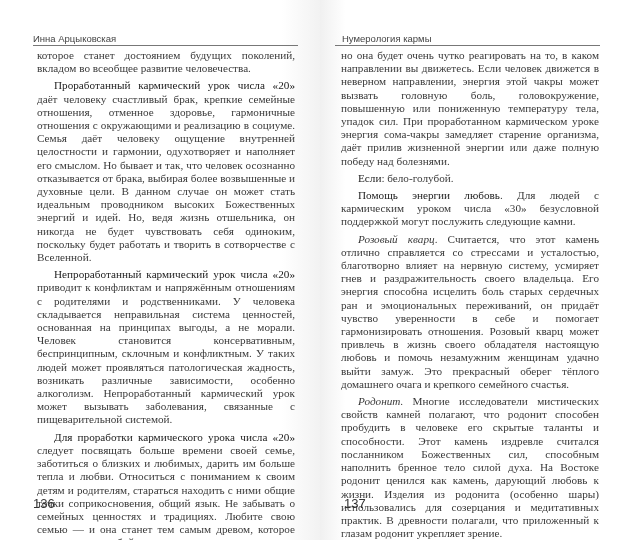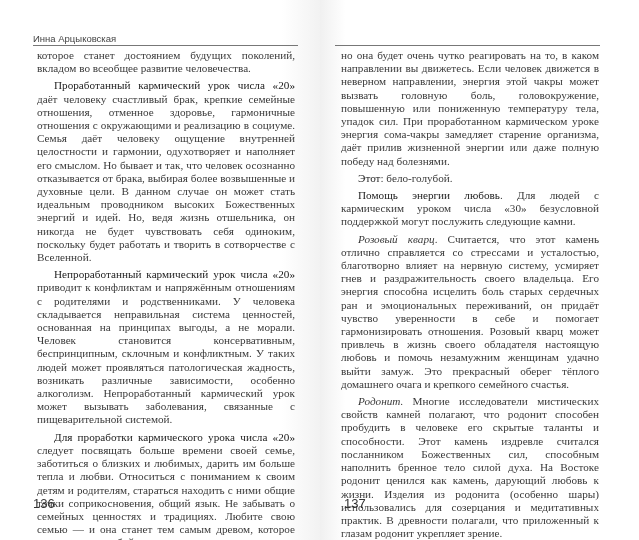--- a/index.html
+++ b/index.html
@@ -58,24 +58,25 @@
       <p class="noindent"><span>которое станет достоянием будущих поколений, вкладом во всеобщее развитие человечества.</span></p>
       <p><b>Проработанный кармический урок числа «20»</b><span> даёт человеку счастливый брак, крепкие семейные отношения, отменное здоровье, гармоничные отношения с окружающими и реализацию в социуме. Семья даёт человеку ощущение внутренней целостности и гармонии, одухотворяет и наполняет его смыслом. Но бывает и так, что человек осознанно отказывается от брака, выбирая более возвышенные и духовные цели. В данном случае он может стать идеальным проводником высоких Божественных энергий и идей. Но, ведя жизнь отшельника, он никогда не будет чувствовать себя одиноким, поскольку будет работать и творить в сотворчестве с Вселенной.</span></p>
       <p><b>Непроработанный кармический урок числа «20»</b><span> приводит к конфликтам и напряжённым отношениям с родителями и родственниками. У человека складывается неправильная система ценностей, основанная на принципах выгоды, а не морали. Человек становится консервативным, беспринципным, склочным и конфликтным. У таких людей может проявляться патологическая жадность, возникать различные зависимости, особенно алкоголизм. Непроработанный кармический урок может вызывать заболевания, связанные с пищеварительной системой.</span></p>
       <p><b>Для проработки кармического урока числа «20»</b><span> следует посвящать больше времени своей семье, заботиться о близких и любимых, дарить им больше тепла и любви. Относиться с пониманием к своим детям и родителям, стараться находить с ними общие точки соприкосновения, общий язык. Не забывать о семейных ценностях и традициях. Любите свою семью — и она станет тем самым древом, которое укроет вас от любой непогоды.</span></p>
 
     </div>
     <div class="folio">136</div>
   </div>
 
   <div class="page right">
+    <div class="running-head">Нумерология кармы</div>
     <div class="rule"></div>
     <div class="body-text">
       <p class="noindent"><span>но она будет очень чутко реагировать на то, в каком направлении вы движетесь. Если человек движется в неверном направлении, энергия этой чакры может вызвать головную боль, головокружение, повышенную или пониженную температуру тела, упадок сил. При проработанном кармическом уроке энергия сома-чакры замедляет старение организма, даёт прилив жизненной энергии или даже полную победу над болезнями.</span></p>
-      <p><b>Этот</b><span>: бело-голубой.</span></p>
+      <p><b>Если</b><span>: бело-голубой.</span></p>
       <p><b>Помощь энергии любовь</b><span>. Для людей с кармическим уроком числа «30» безусловной поддержкой могут послужить следующие камни.</span></p>
       <p><i>Розовый кварц</i><span>. Считается, что этот камень отлично справляется со стрессами и усталостью, благотворно влияет на нервную систему, усмиряет гнев и раздражительность своего владельца. Его энергия способна исцелить боль старых сердечных ран и эмоциональных переживаний, он придаёт чувство уверенности в себе и помогает гармонизировать отношения. Розовый кварц может привлечь в жизнь своего обладателя настоящую любовь и помочь незамужним женщинам удачно выйти замуж. Это прекрасный оберег тёплого домашнего очага и крепкого семейного счастья.</span></p>
       <p><i>Родонит</i><span>. Многие исследователи мистических свойств камней полагают, что родонит способен пробудить в человеке его скрытые таланты и способности. Этот камень издревле считался посланником Божественных сил, способным наполнить бренное тело силой духа. На Востоке родонит ценился как камень, дарующий любовь к жизни. Изделия из родонита (особенно шары) использовались для созерцания и медитативных практик. В древности полагали, что приложенный к глазам родонит укрепляет зрение.</span></p>
 
     </div>
     <div class="folio">137</div>
   </div>
 
 </div>
 

